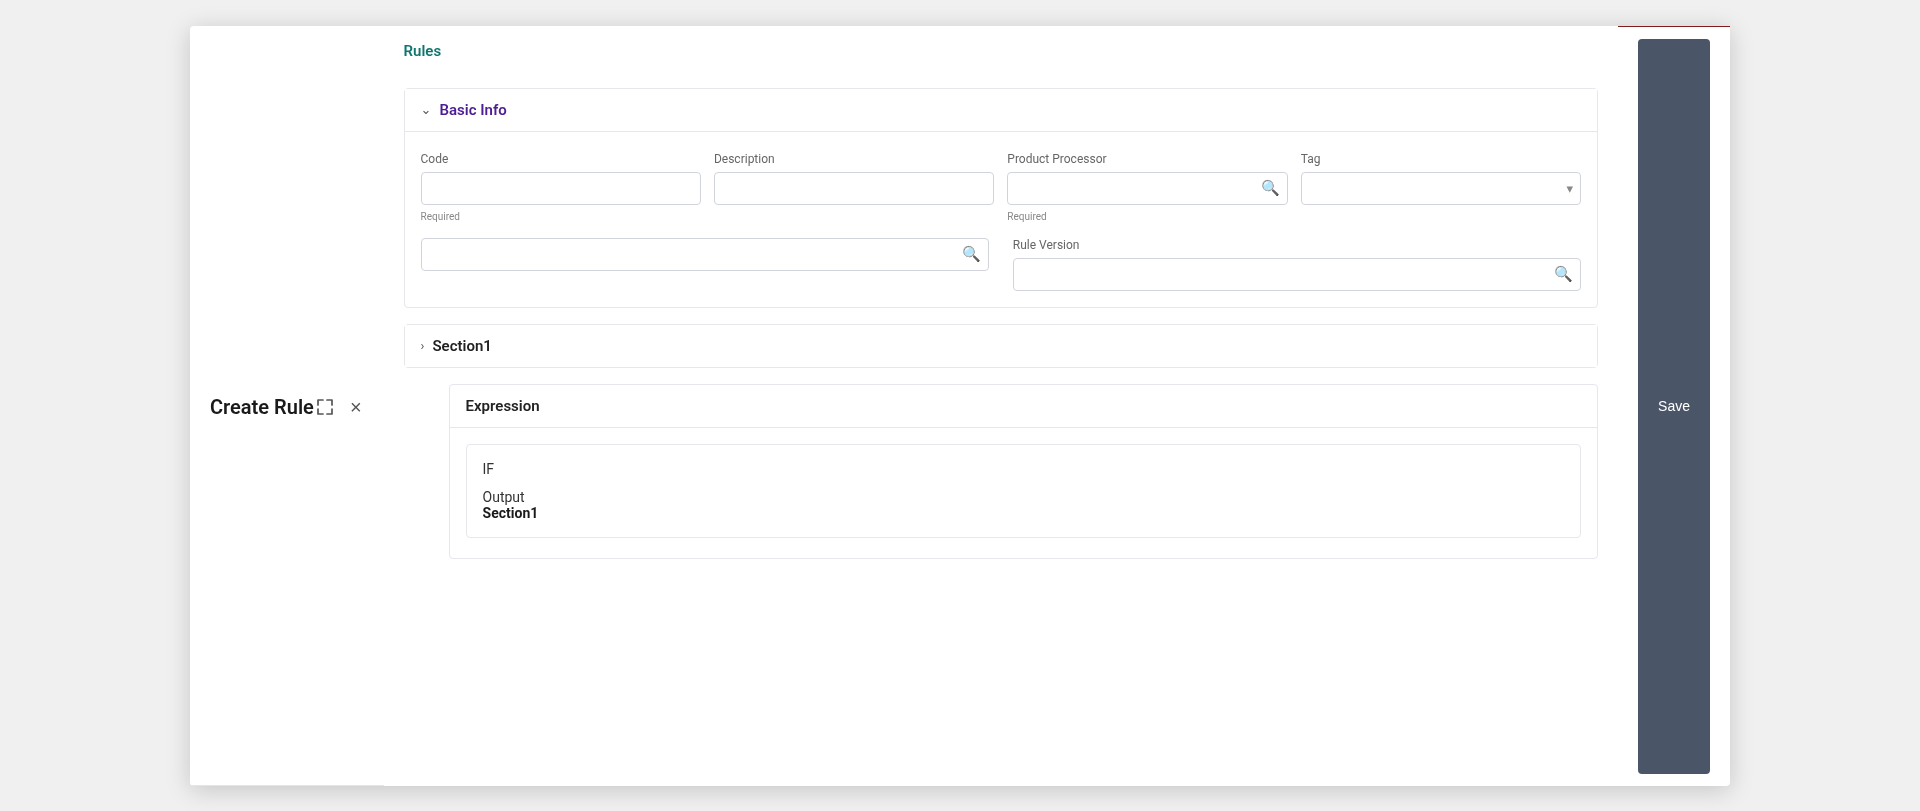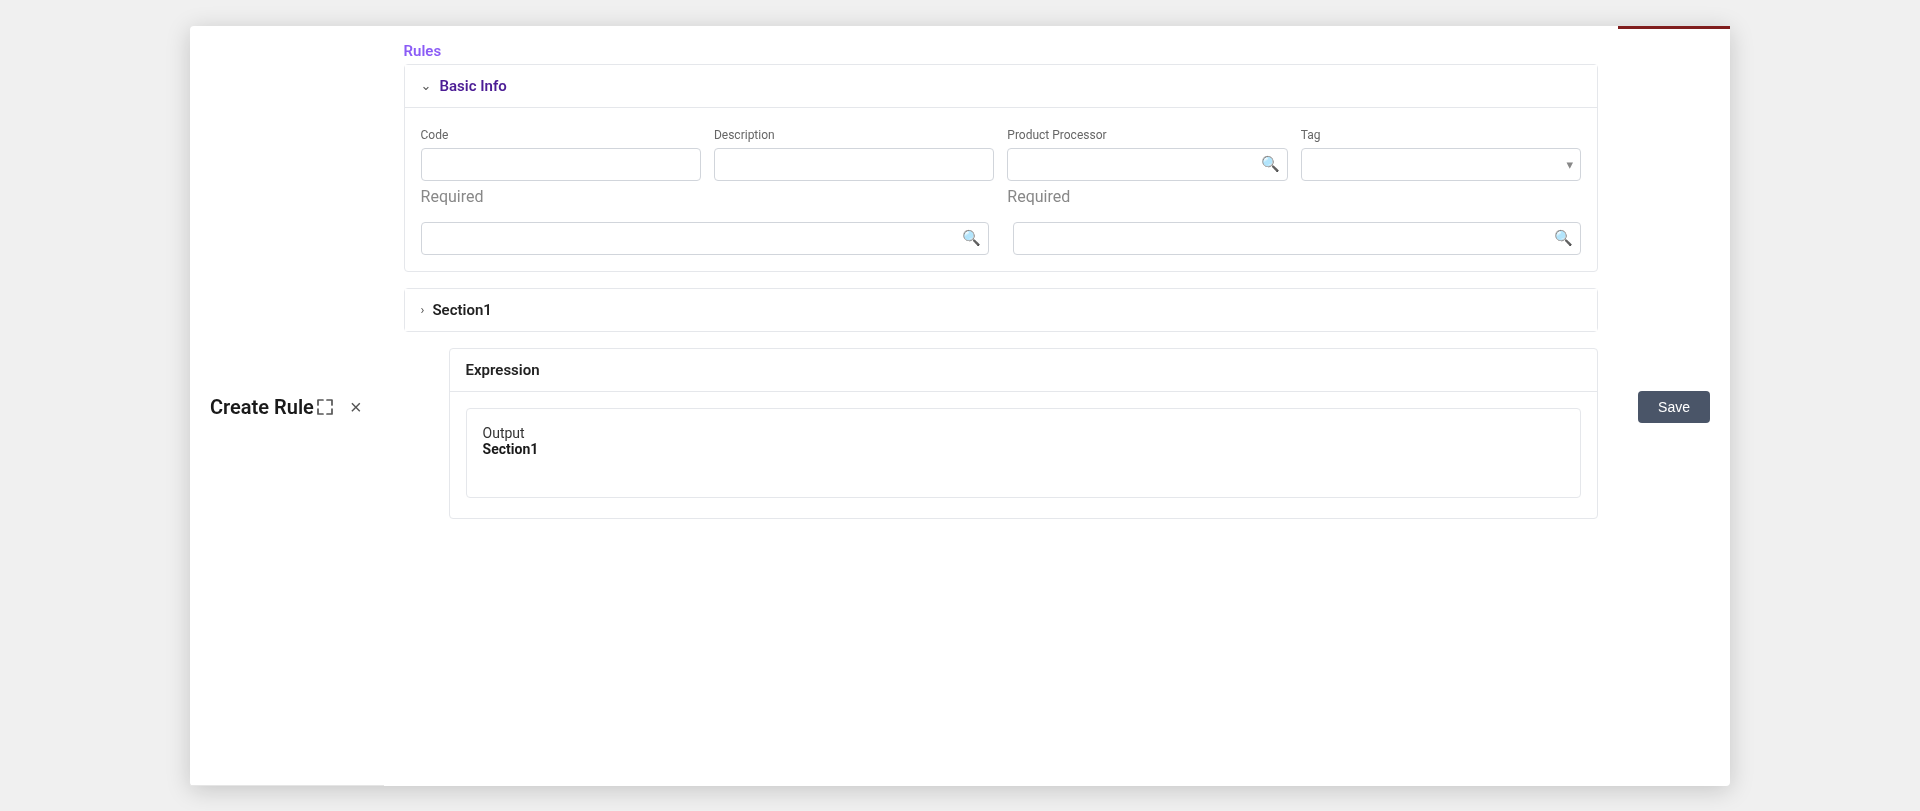--- a/index.html
+++ b/index.html
@@ -78,22 +78,22 @@
       gap: 6px;
     }
     .modal-body {
       flex: 1;
       padding: 16px 20px 20px 20px;
       overflow-y: auto;
     }
     .section-label {
       font-size: 15px;
       font-weight: 600;
-      color: #8b5cf6;
-      margin-bottom: 4px;
+      color: #0f766e;
+      margin-bottom: 28px;
     }
     .collapsible-section {
       border: 1px solid #e5e7eb;
       border-radius: 4px;
       margin-bottom: 16px;
     }
     .collapsible-header {
       display: flex;
       align-items: center;
       gap: 8px;
@@ -179,21 +179,21 @@
     .form-select-with-icon .chevron-down-icon {
       position: absolute;
       right: 8px;
       top: 50%;
       transform: translateY(-50%);
       color: #888;
       font-size: 13px;
       pointer-events: none;
     }
     .required-text {
-      font-size: 16px;
+      font-size: 10px;
       color: #888;
       margin-top: 2px;
     }
     .form-row2 {
       display: grid;
       grid-template-columns: 1fr 1fr;
       gap: 20px 24px;
       margin-top: 16px;
     }
     .section1-card {
@@ -248,23 +248,22 @@
     .expression-output {
       font-size: 14px;
       color: #333;
     }
     .expression-output-value {
       font-weight: 700;
       color: #1a1a1a;
     }
     .modal-footer {
       padding: 12px 20px;
-      border-top: 3px solid #7f1d1d;
-      display: flex;
-      align-items: center;
+      border-top: 1px solid #7f1d1d;
+      display: flex;
     }
     .btn-save {
       background: #4a5568;
       border: none;
       border-radius: 4px;
       padding: 8px 20px;
       font-size: 14px;
       cursor: pointer;
       color: #ffffff;
     }
@@ -335,40 +334,42 @@
         <div class="form-row2">
 
           <div class="form-group">
             <div class="form-input-with-icon">
               <input type="text" style="">
               <span class="search-icon-inside">🔍</span>
             </div>
           </div>
 
           <div class="form-group">
+            <label class="form-label">Rule Version</label>
             <div class="form-input-with-icon">
               <input type="text" style="">
               <span class="search-icon-inside">🔍</span>
             </div>
           </div>
         </div>
       </div>
     </div>
 
     <div class="section1-card">
       <div class="section1-header">
         <span class="chevron-right">›</span>
         <span class="section1-title">Section1</span>
       </div>
     </div>
 
     <div class="expression-card" style="margin-top:16px;margin-left:45px;">
       <div class="expression-header">Expression</div>
       <div class="expression-body">
         <div class="expression-inner">
+          <div class="expression-if">IF</div>
           <div class="expression-output">
             <span>Output</span>
             <br>
             <span class="expression-output-value">Section1</span>
           </div>
         </div>
       </div>
     </div>
   </div>
 

